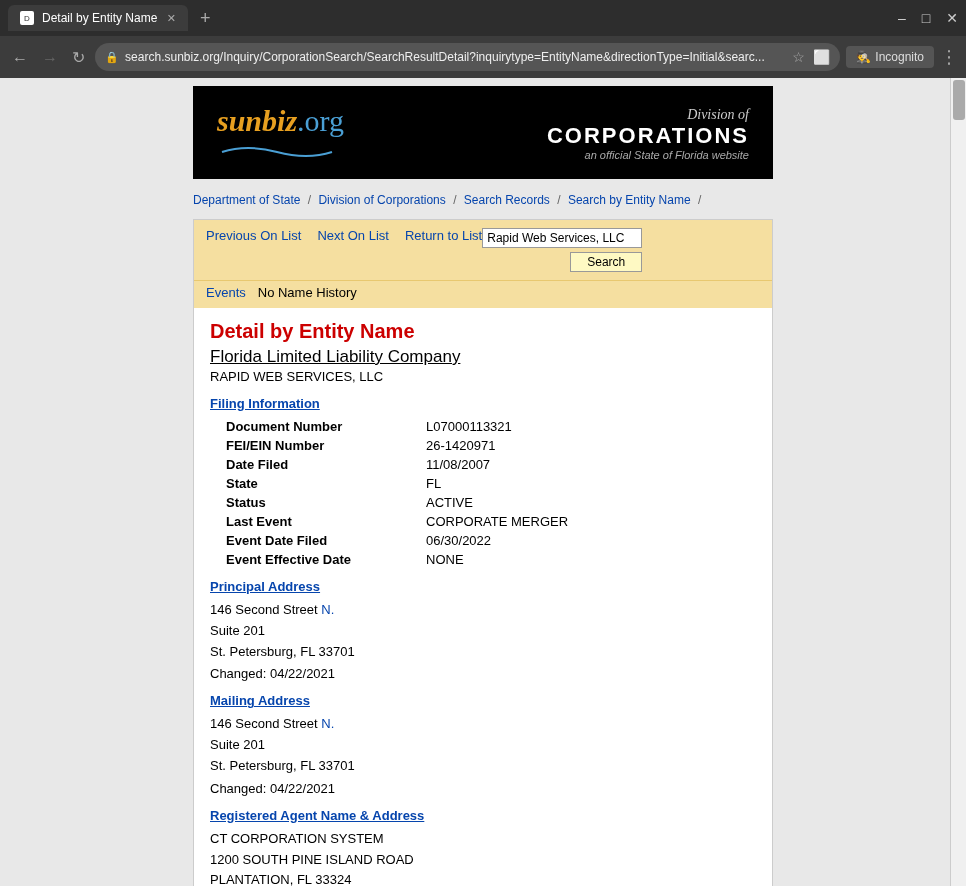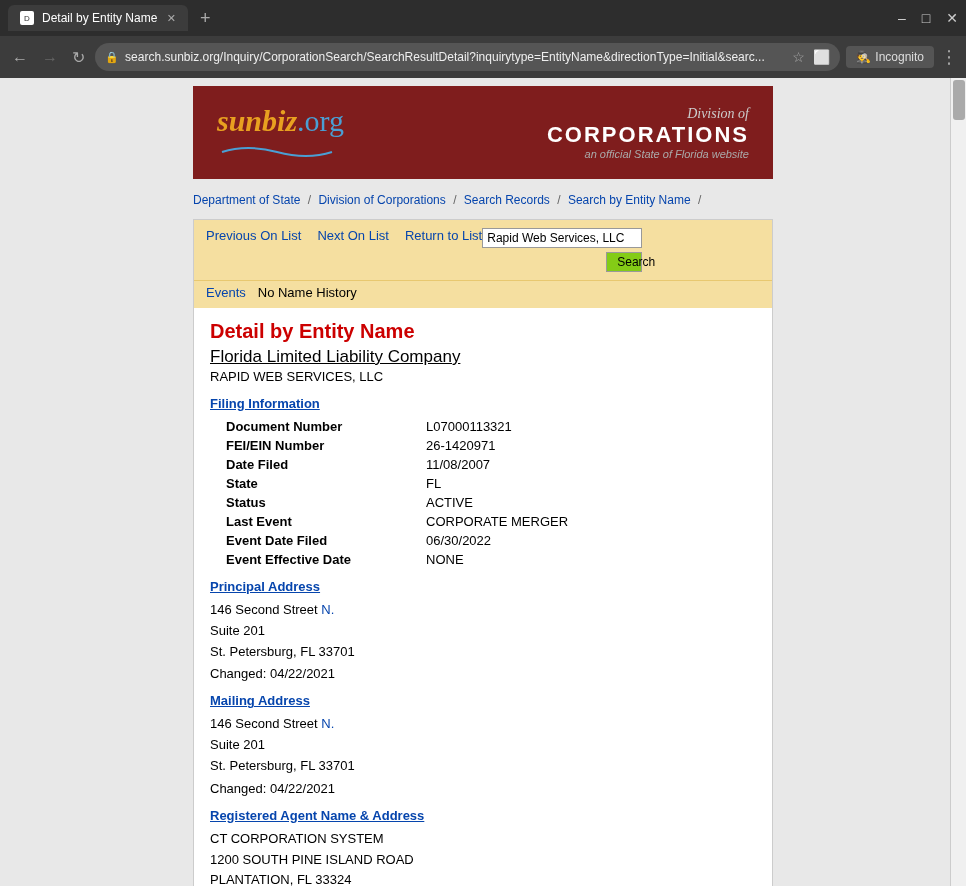--- a/index.html
+++ b/index.html
@@ -120,27 +120,27 @@
     }
     .page-content {
       max-width: 800px;
       margin: 0 auto;
       background: #e8e8e8;
       padding: 8px 0;
     }
 
     
     .sunbiz-header {
-      background: #7f1d1d;
+      background: #000000;
       width: 100%;
       max-width: 580px;
       margin: 0 auto 10px auto;
       padding: 18px 24px;
       display: flex;
-      align-items: center;
+      align-items: flex-end;
       justify-content: space-between;
     }
     .sunbiz-logo-area {
       display: flex;
       flex-direction: column;
       align-items: flex-start;
     }
     .sunbiz-right {
       text-align: right;
     }
@@ -187,26 +187,26 @@
       align-items: flex-end;
       gap: 4px;
     }
     .search-input {
       border: 1px solid #999;
       padding: 2px 4px;
       font-size: 12px;
       width: 160px;
     }
     .search-btn {
-      background: #84cc16;
+      background: #fef9c3;
       border: 1px solid #999;
       padding: 2px 10px;
       font-size: 12px;
       cursor: pointer;
-      width: 36px;
+      width: 72px;
       text-align: center;
     }
 
     
     .events-row {
       background: #f5dfa0;
       padding: 4px 12px 8px 12px;
       display: flex;
       align-items: center;
       gap: 12px;

